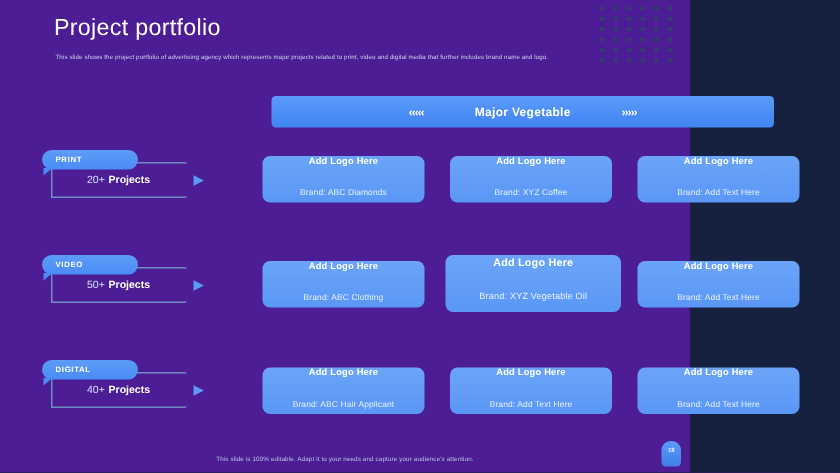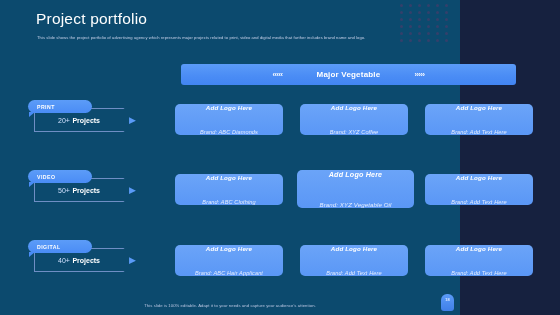--- a/index.html
+++ b/index.html
@@ -5,21 +5,21 @@
   * { box-sizing: border-box; margin: 0; padding: 0; }
   html, body {
     width: 560px; height: 315px;
     background: #16213f;
     font-family: "Liberation Sans", sans-serif;
     overflow: hidden;
   }
   .slide {
     position: relative;
     width: 460px; height: 315px;
-    background: #0c4a6e;
+    background: #4c1d95;
   }
 
   
   .dot-grid {
     position: absolute; top: 4px; right: 6px;
     display: grid;
     grid-template-columns: repeat(6, 9px);
     grid-template-rows: repeat(6, 7px);
   }
   .dot-grid i {
@@ -104,23 +104,22 @@
     transform: translateY(-50%);
     color: #5b9bf8; font-size: 9px; line-height: 1;
   }
 
   
   .card {
     position: absolute;
     background: linear-gradient(180deg,#6ba4f8 0%,#5a97f6 100%);
     border-radius: 5px;
     display: flex; flex-direction: column;
-    align-items: center; justify-content: space-between;
+    align-items: center; justify-content: flex-start;
     gap: 15px;
-    font-style: italic;
   }
   .card .t1 {
     font-size: 6.2px; font-weight: 700; color: #ffffff; letter-spacing: .15px;
   }
   .card .t2 {
     font-size: 5.6px; font-weight: 400; color: #e6eeff; letter-spacing: .1px;
   }
   .card.big .t1 { font-size: 7.2px; }
   .card.big .t2 { font-size: 6.1px; }
 

